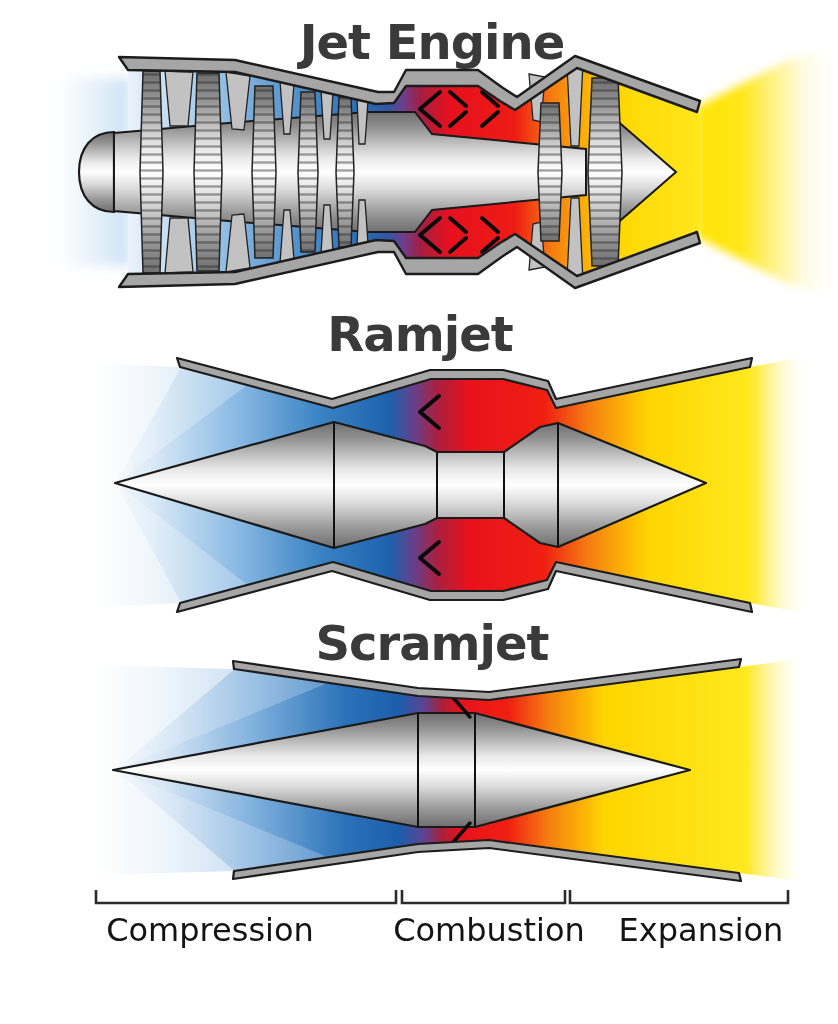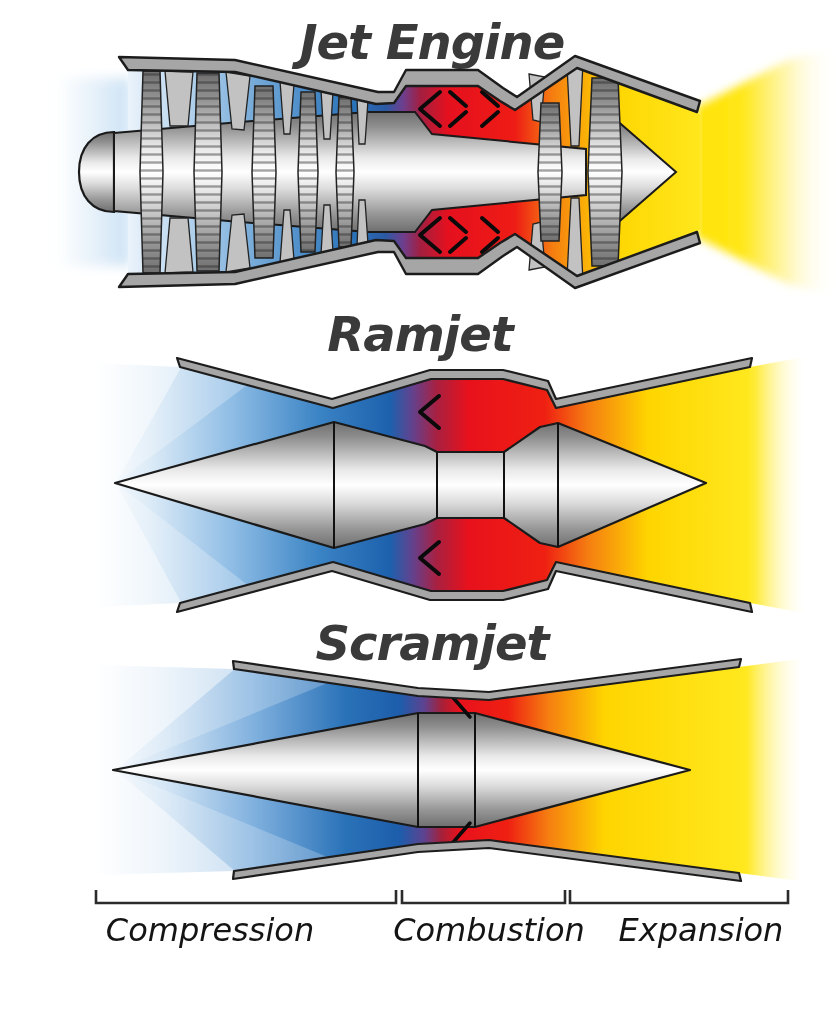--- a/index.html
+++ b/index.html
@@ -1,17 +1,17 @@
 <!DOCTYPE html>
 <html><head>
 <meta charset="utf-8">
 <style>
   html,body{margin:0;padding:0;background:#fff;}
   .canvas{position:relative;width:838px;height:1024px;background:#fff;overflow:hidden;
-          font-family:"DejaVu Sans","Liberation Sans",sans-serif;font-style:italic;}
+          font-family:"DejaVu Sans","Liberation Sans",sans-serif;}
   svg{display:block;}
   .title{font-family:"DejaVu Sans","Liberation Sans",sans-serif;font-weight:bold;
          font-size:48px;letter-spacing:-1px;}
   .stage-label{font-family:"DejaVu Sans","Liberation Sans",sans-serif;font-size:32px;}
   .outline{stroke:#1a1a1a;}
 </style>
 </head>
 <body>
 
 <div class="canvas">

